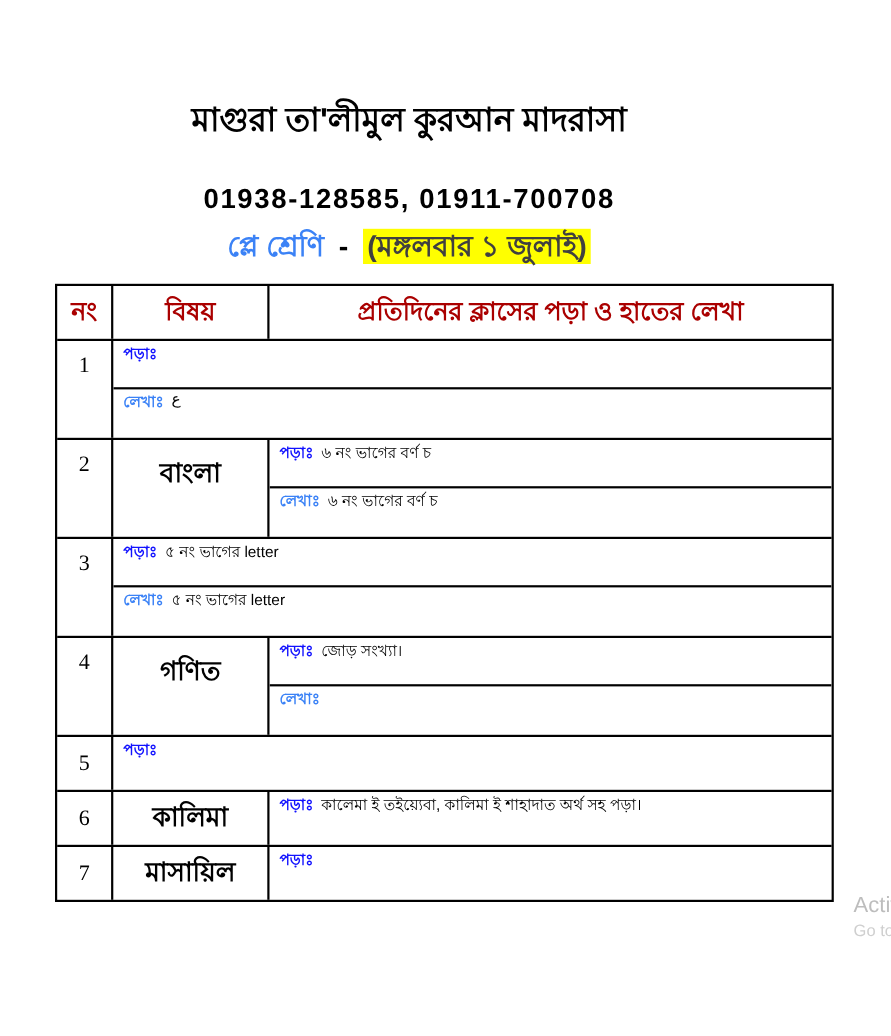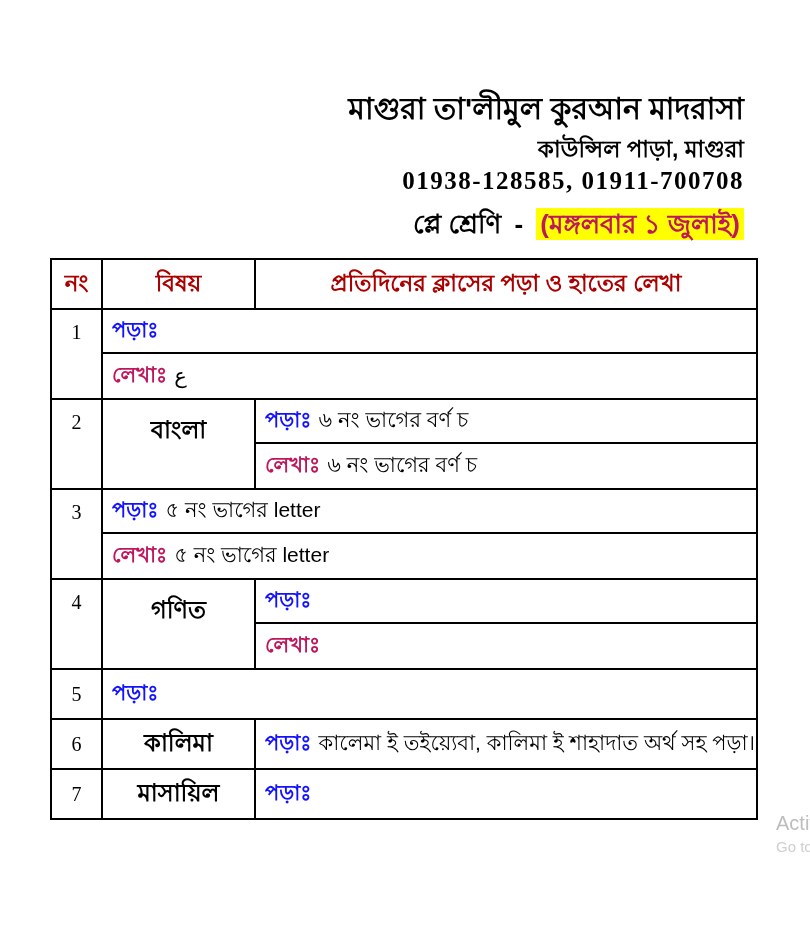--- a/index.html
+++ b/index.html
@@ -1,71 +1,70 @@
 <!DOCTYPE html>
 <html><head>
 <meta charset="utf-8">
 <style>
   * { margin:0; padding:0; box-sizing:border-box; }
   body { background:#ffffff; font-family:"Liberation Sans", sans-serif; }
   .page {
     position:relative; width:810px; height:942px; background:#ffffff;
     overflow:hidden; margin:0 auto;
   }
-  .center-line { position:absolute; left:0; width:744px; text-align:right; color:#000; }
+  .center-line { position:absolute; left:0; width:744px; text-align:center; color:#000; }
   .title { top:85px; font-size:30px; font-weight:bold; }
   .address { top:131px; font-size:23px; font-weight:bold; }
-  .phones { top:167px; font-size:25px; font-weight:bold; letter-spacing:1.5px; font-family:Liberation Serif, serif; }
+  .phones { top:167px; font-size:25px; font-weight:bold; letter-spacing:1.5px; font-family:Liberation Sans, sans-serif; }
   .classline { top:204px; font-size:26px; font-weight:bold; }
-  .class-label { color:#000000; }
+  .class-label { color:#3b82f6; }
   .class-sep { color:#000; padding:0 6px; }
-  .date-highlight { background:#ffff00; color:#be185d; padding:1px 4px; }
+  .date-highlight { background:#ffff00; color:#404040; padding:1px 4px; }
 
   .sched-table {
     position:absolute; left:50px; top:258px; width:708px;
     border:2px solid #000; background:#fff;
   }
   .trow { display:flex; border-bottom:2px solid #000; }
   .trow:last-child { border-bottom:none; }
   .cell { display:flex; }
   .cell-no {
     width:51px; border-right:2px solid #000; justify-content:center;
     font-family:"Liberation Serif", serif; font-size:20px; color:#000;
   }
   .cell-subject {
-    width:153px; border-right:2px solid #000; justify-content:center;
+    width:142px; border-right:2px solid #000; justify-content:center;
     font-size:24px; font-weight:bold; color:#000;
   }
   .cell-content { flex:1; flex-direction:column; overflow:hidden; }
   .top-align { align-items:flex-start; padding-top:11px; }
   .mid-align { align-items:center; }
   .header-row { height:50px; }
   .header-row .cell { align-items:center; }
   .header-row .hcell { font-size:23px; font-weight:bold; color:#aa0000; }
   .subrow {
-    height:44px; display:flex; align-items:center; padding-left:9px;
-    font-size:21px; color:#000; white-space:nowrap;
+    height:44px; display:flex; padding-left:9px;
+    font-size:14px; color:#000; white-space:nowrap;
   }
   .subrow.divided { border-bottom:2px solid #000; }
   .subrow-single { height:48px; }
   .lbl { font-weight:bold; margin-right:7px; }
   .lbl-pora { color:#1212ff; }
-  .lbl-lekha { color:#be185d; }
+  .lbl-lekha { color:#3b82f6; }
 
   .watermark { position:absolute; left:776px; white-space:nowrap; }
   .wm1 { top:812px; font-size:20px; color:#bdbdbd; }
   .wm2 { top:838px; font-size:15px; color:#cfcfcf; }
 </style>
 </head>
 <body>
 
 <div class="page">
 
   <div class="center-line title">মাগুরা তা'লীমুল কুরআন মাদরাসা</div>
-  <div class="center-line address">কাউন্সিল পাড়া, মাগুরা</div>
   <div class="center-line phones">01938-128585, 01911-700708</div>
   <div class="center-line classline">
     <span class="class-label">প্লে শ্রেণি</span>
     <span class="class-sep">-</span>
     <span class="date-highlight">(মঙ্গলবার ১ জুলাই)</span>
   </div>
 
   <div class="sched-table">
 
     <div class="trow header-row">
@@ -115,20 +114,21 @@
         </div>
       </div>
     </div>
 
     <div class="trow">
       <div class="cell cell-no top-align">4</div>
       <div class="cell cell-subject top-align">গণিত</div>
       <div class="cell cell-content">
         <div class="subrow divided">
           <span class="lbl lbl-pora">পড়াঃ</span>
+          <span>জোড় সংখ্যা।</span>
         </div>
         <div class="subrow">
           <span class="lbl lbl-lekha">লেখাঃ</span>
         </div>
       </div>
     </div>
 
     <div class="trow">
       <div class="cell cell-no mid-align">5</div>
       <div class="cell cell-content">

